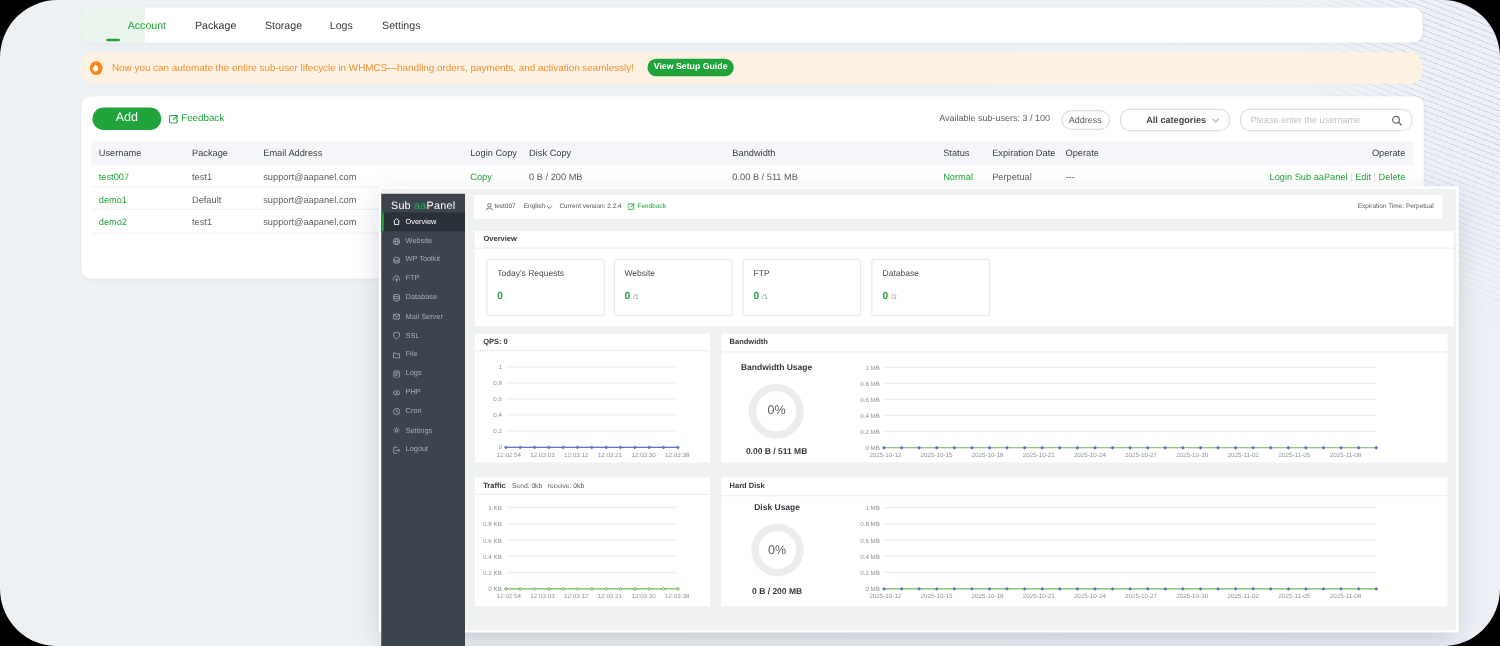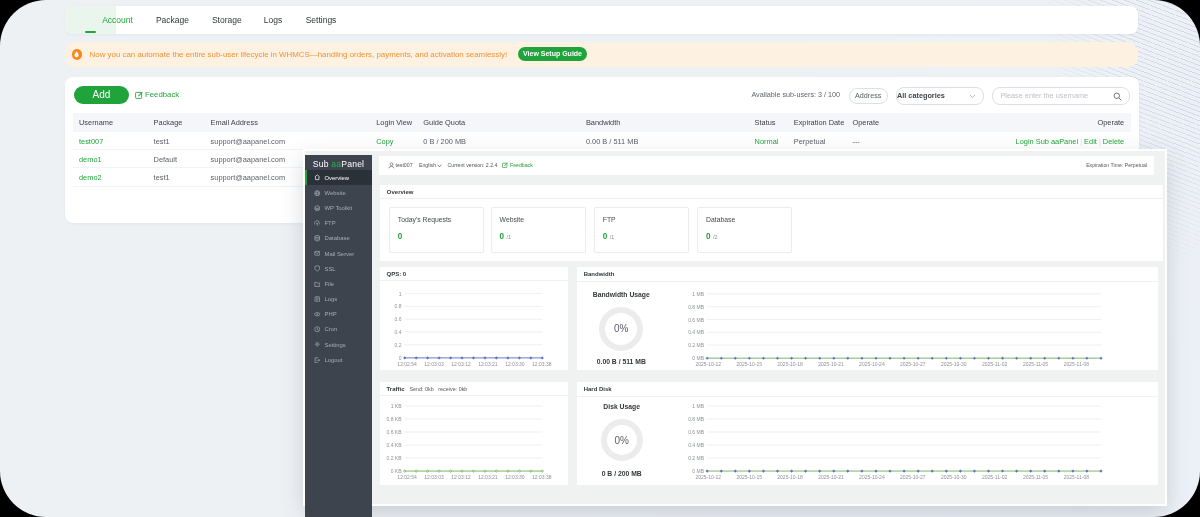--- a/index.html
+++ b/index.html
@@ -40,21 +40,21 @@
   .btn-green { position:absolute; left:9px; top:9.3px; width:55px; height:17.7px; line-height:17.7px;
                text-align:center; background:#21a33b; color:#fff; font-size:10px; border-radius:9px; }
   .fb-ic { position:absolute; left:69.5px; top:13.5px; }
   .feedback { position:absolute; left:80px; top:9.3px; height:17.7px; line-height:17.7px;
               color:#20a53a; font-size:7.8px; }
   .questions { position:absolute; left:120px; top:9.3px; height:17.7px; line-height:17.7px; color:#9ba0a8; font-size:7.2px; }
   .avail { position:absolute; left:640px; top:9.3px; width:135px; height:17.7px; line-height:17.7px; text-align:right; color:#5f646c; font-size:7.2px; }
   .upgrade { position:absolute; left:783.5px; top:11px; width:39.5px; height:16px; line-height:14px; text-align:center;
              border:1px solid #dcdfe6; border-radius:8px; color:#585d66; font-size:7.2px; background:#fff; }
   .selcat { position:absolute; left:831px; top:10.3px; width:88px; height:17.6px; line-height:15.6px;
-            border:1px solid #dde0e6; border-radius:8px; color:#41464d; font-size:7.3px; font-weight:600; padding-left:0; background:#fff; }
+            border:1px solid #dde0e6; border-radius:8px; color:#41464d; font-size:7.3px; font-weight:600; padding-left:20px; background:#fff; }
   .search { position:absolute; left:926.5px; top:10.3px; width:138.5px; height:17.6px; line-height:15.6px;
             border:1px solid #dde0e6; border-radius:8px; color:#bdc1c9; font-size:7.3px; padding-left:8px; background:#fff; }
   table.tbl { position:absolute; left:8px; top:36px; width:1058px; border-collapse:collapse; table-layout:fixed; font-size:7.4px; }
   .tbl th { background:#f5f6f9; height:18.5px; font-weight:normal; color:#3a3e45; text-align:left; padding:0 0 0 6px; white-space:nowrap; overflow:hidden; }
   .tbl td { height:18.2px; color:#5a5e66; text-align:left; padding:1.5px 0 0 6px; border-bottom:1px solid #f1f3f7; white-space:nowrap; overflow:hidden; }
   .g, .tbl td.g { color:#20a53a; }
   .gray { color:#aaaeb6; }
   .sep, .tbl td .sep { color:#d8dbe0; }
   
   .overlay { position:absolute; left:305px; top:151px; width:860px; height:353px;
@@ -134,22 +134,22 @@
           <col style="width:39.2px">
           <col style="width:58.7px">
         <col style="width:154.8px">
           <col style="width:130px">
       </colgroup>
       <tbody>
           <tr>
             <th>Username</th>
             <th>Package</th>
             <th>Email Address</th>
-            <th>Login View</th>
-            <th>Guide Quota</th>
+            <th>Login Copy</th>
+            <th>Disk Copy</th>
             <th>Bandwidth</th>
             <th>Status</th>
             <th>Expiration Date</th>
             <th>Operate</th>
             <th style="text-align:right; padding-right:7px;">Operate</th>
           </tr>
       <tr>
             <td class="g">test007</td>
             <td>test1</td>
             <td>support@aapanel.com</td>

